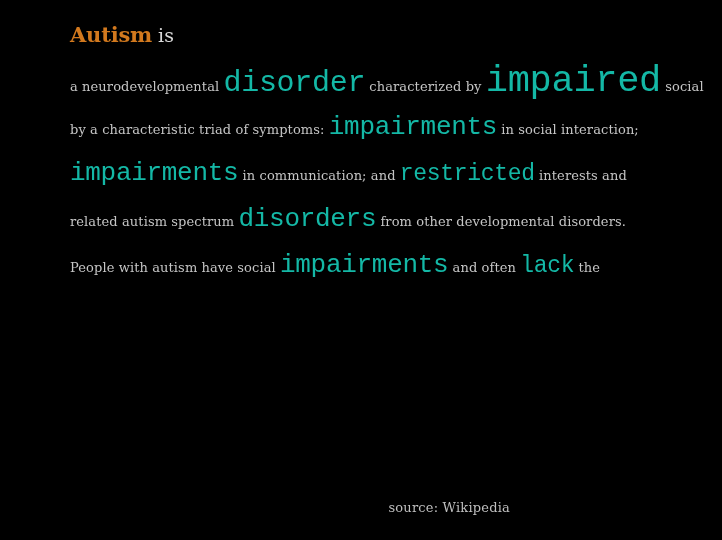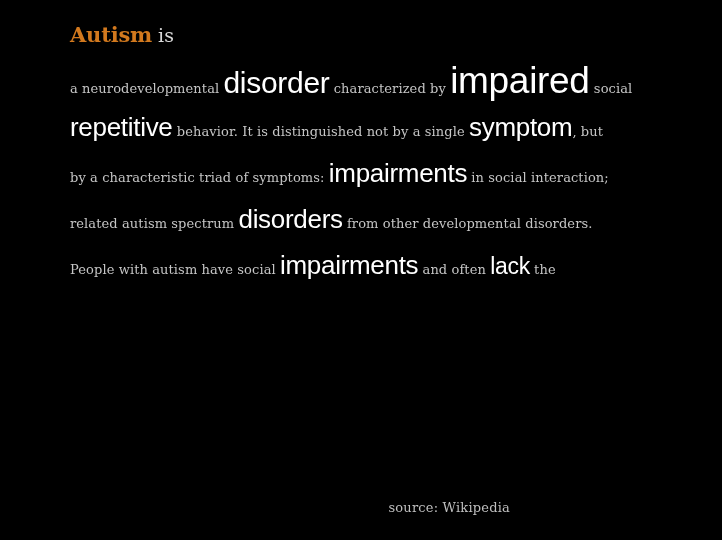--- a/index.html
+++ b/index.html
@@ -58,22 +58,22 @@
     vertical-align: baseline;
   }
   .w-plain {
     font-family: "DejaVu Serif", serif;
     font-size: 13px;
     color: #C5C5C5;
     letter-spacing: 0.1px;
     margin-top: 48px;
   }
   .w-hi {
-    font-family: Liberation Sans, sans-serif;
-    color: #ffffff;
+    font-family: Liberation Mono, monospace;
+    color: #14b8a6;
     letter-spacing: -0.3px;
   }
   .sz-xl { font-size: 37px; }
   .sz-lg { font-size: 30px; }
   .sz-md { font-size: 26px; }
   .sz-sm { font-size: 23px; }
   #source-credit {
     position: absolute;
     right: 62px;
     top: 500px;
@@ -88,21 +88,21 @@
 <body>
 
 <div id="stage">
 
   <div id="headline">
     <span class="hl-term">Autism</span><span class="hl-verb">is</span>
   </div>
 
   <div id="body-copy">
       <div class="copy-line"><span class="w w-plain">a neurodevelopmental </span><span class="w w-hi sz-lg">disorder</span><span class="w w-plain"> characterized by </span><span class="w w-hi sz-xl">impaired</span><span class="w w-plain"> social</span></div>
-      <div class="copy-line"><span class="w w-hi sz-md">repetitive</span><span class="w w-plain"> behavior. It is distinguished not by a single </span><span class="w w-hi sz-md">symptom</span><span class="w w-plain">, but</span></div>
       <div class="copy-line"><span class="w w-plain">by a characteristic triad of symptoms: </span><span class="w w-hi sz-md">impairments</span><span class="w w-plain"> in social interaction;</span></div>
+      <div class="copy-line"><span class="w w-hi sz-md">impairments</span><span class="w w-plain"> in communication; and </span><span class="w w-hi sz-sm">restricted</span><span class="w w-plain"> interests and</span></div>
       <div class="copy-line"><span class="w w-plain">related autism spectrum </span><span class="w w-hi sz-md">disorders</span><span class="w w-plain"> from other developmental disorders.</span></div>
       <div class="copy-line"><span class="w w-plain">People with autism have social </span><span class="w w-hi sz-md">impairments</span><span class="w w-plain"> and often </span><span class="w w-hi sz-sm">lack</span><span class="w w-plain"> the</span></div>
     </div>
 
   <div id="source-credit">source: Wikipedia</div>
 
 </div>
 
 </body></html>

